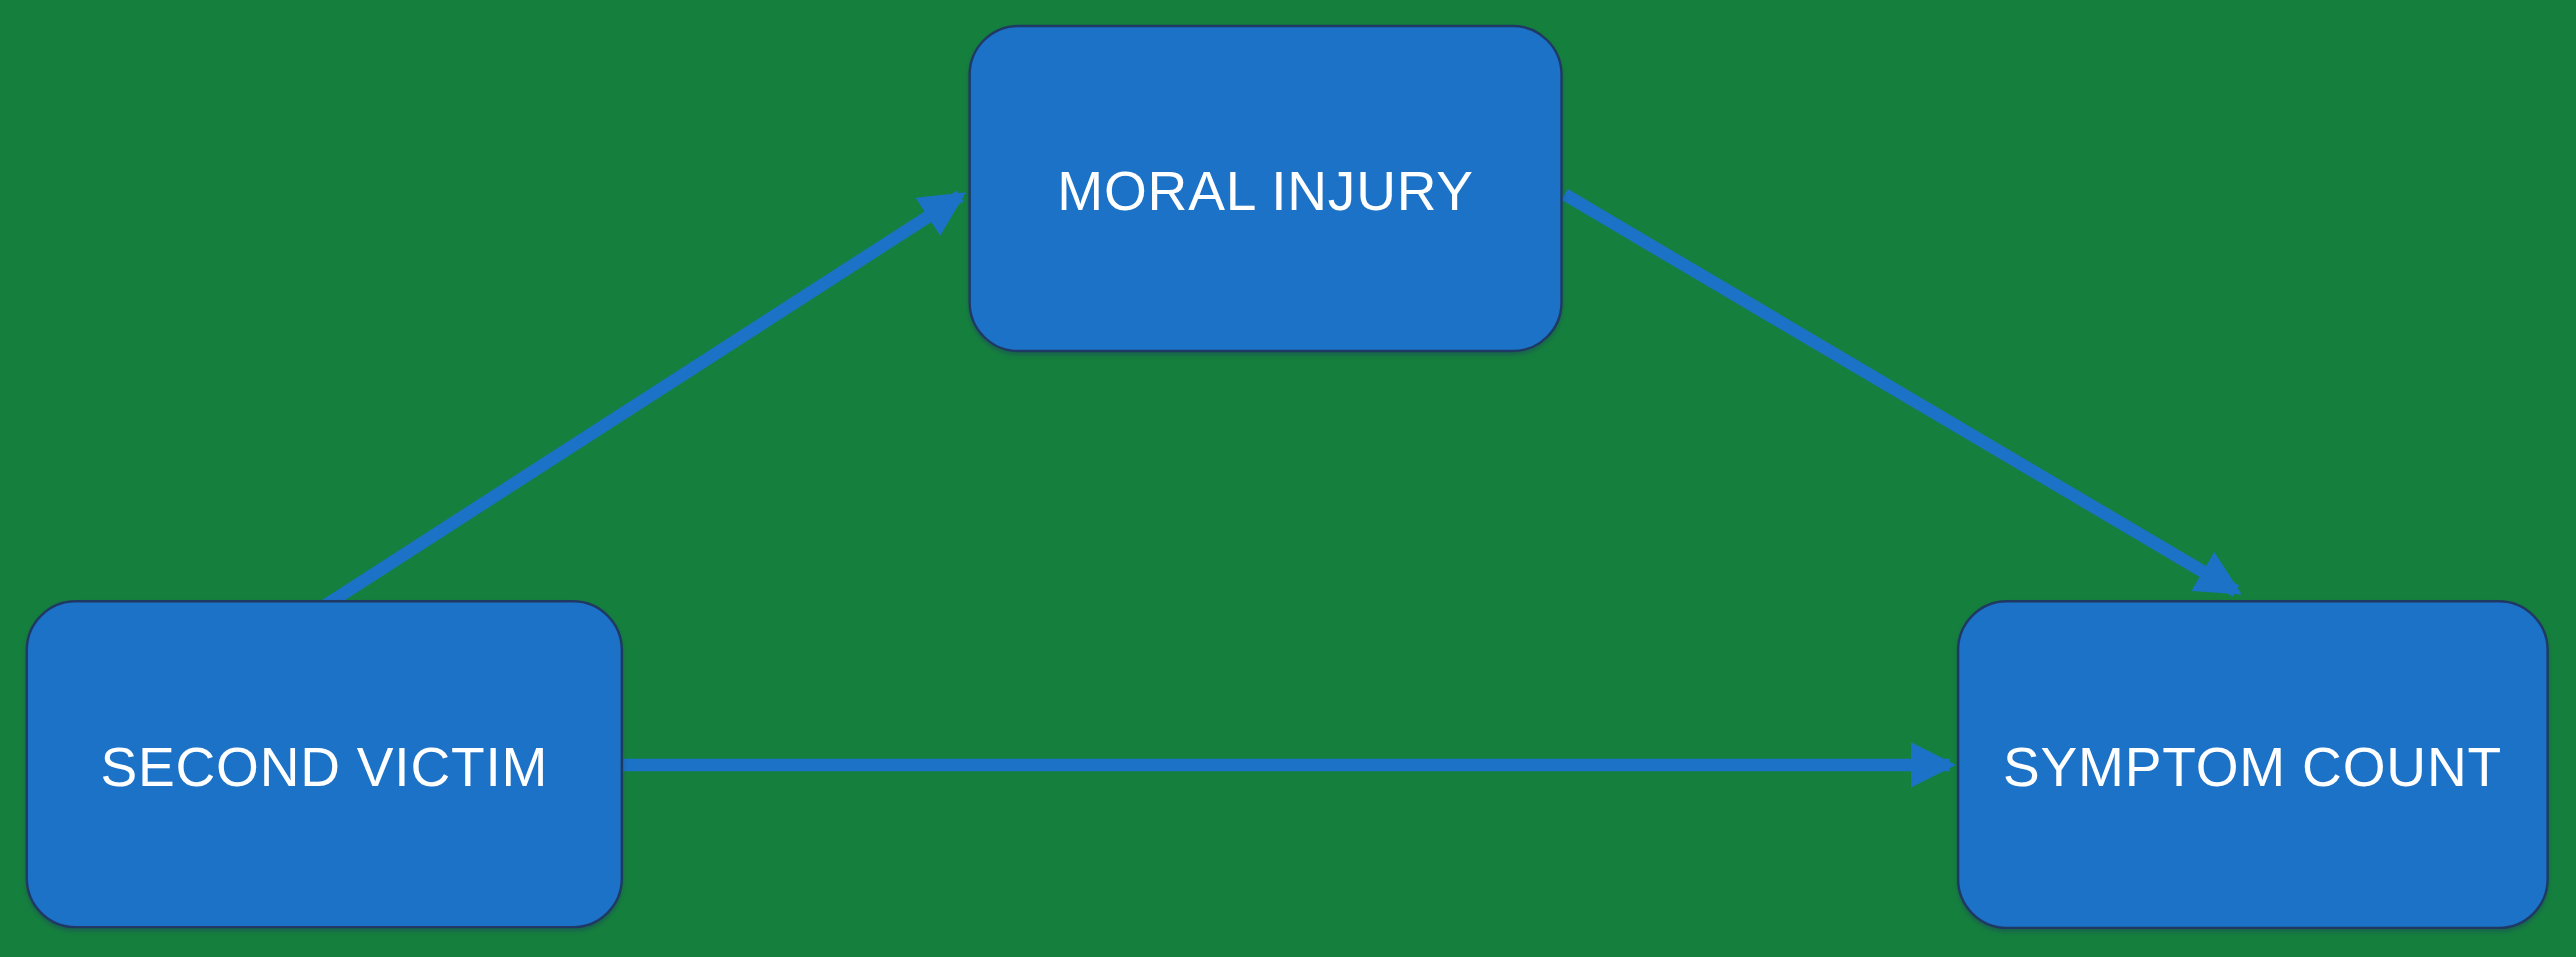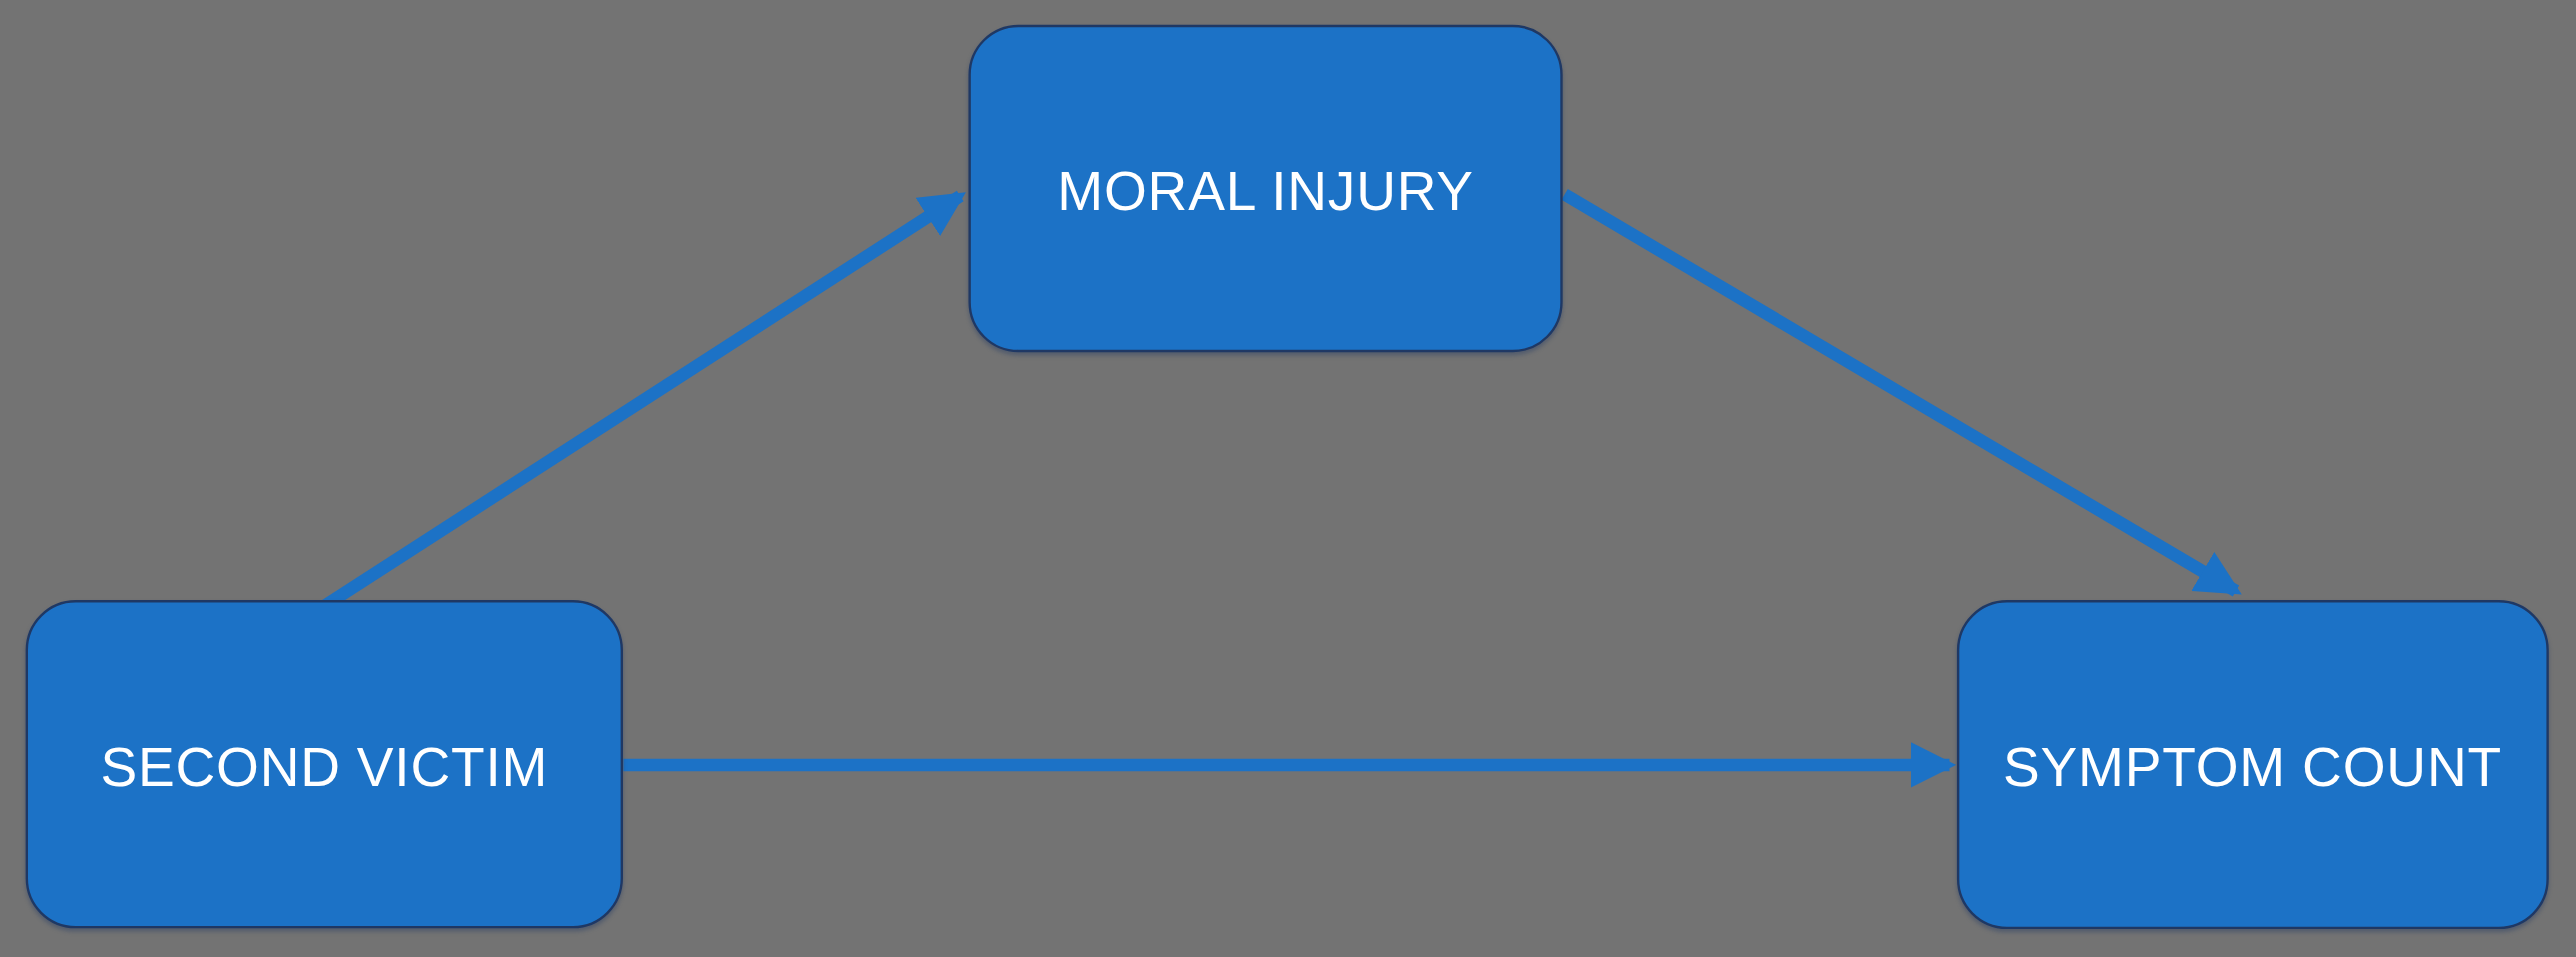--- a/index.html
+++ b/index.html
@@ -4,21 +4,21 @@
 <style>
   html, body {
     margin: 0;
     padding: 0;
     background: #ffffff;
   }
   .canvas {
     position: relative;
     width: 2576px;
     height: 957px;
-    background: #737373;
+    background: #15803d;
     overflow: hidden;
   }
   svg { display: block; }
   .node-box {
     fill: #1C72C6;
     stroke: #1F3864;
     stroke-width: 3;
     filter: drop-shadow(0px 4px 3px rgba(31, 56, 100, 0.40));
   }
   .node-label {

